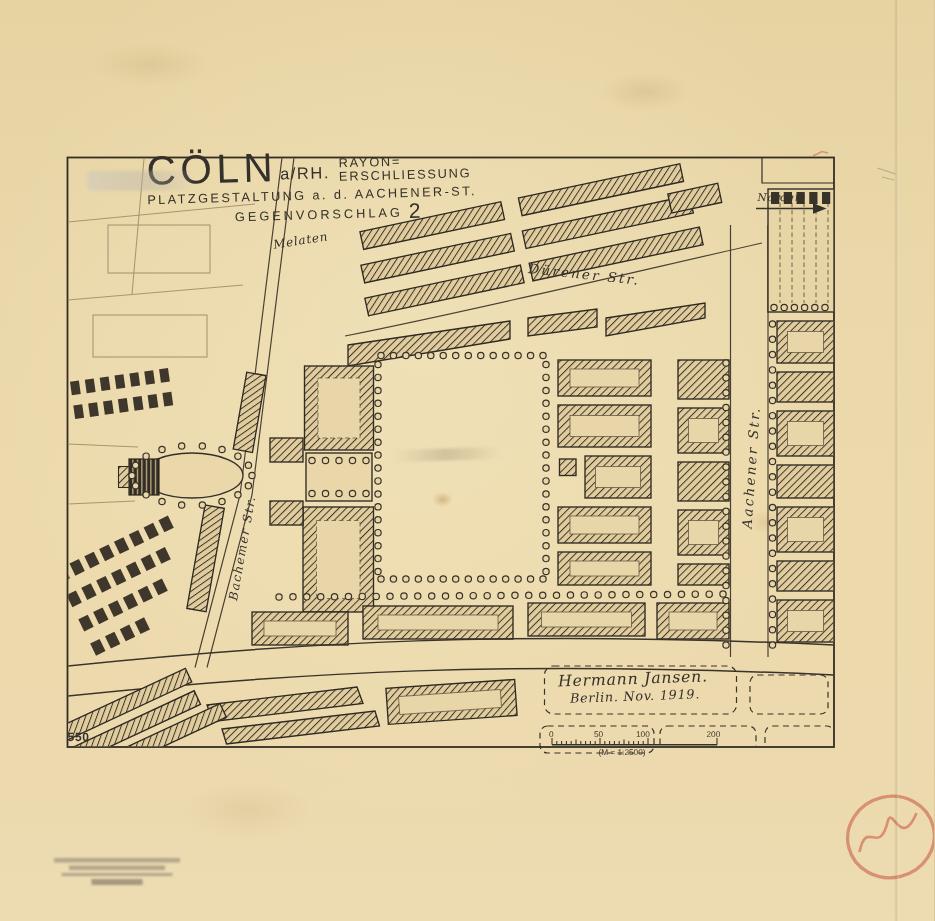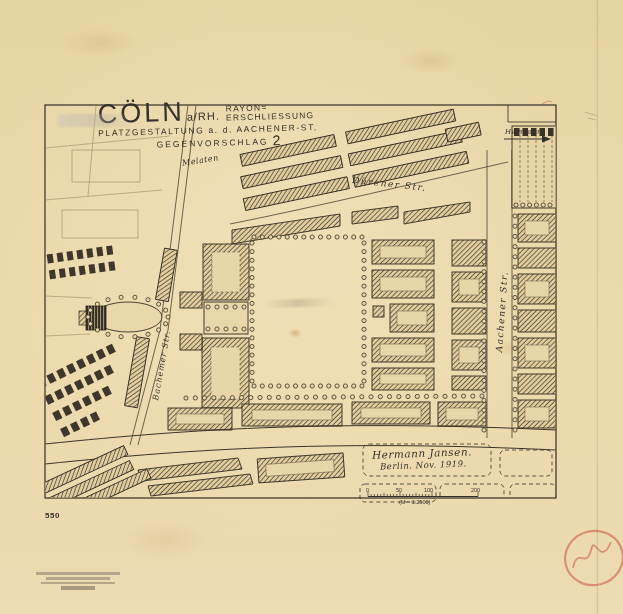--- a/index.html
+++ b/index.html
@@ -47,21 +47,21 @@
   .sig1{left:372px;top:447px;font-size:10.5px;transform:rotate(-2deg);letter-spacing:.5px;}
   .sig2{left:380px;top:460px;font-size:8.5px;transform:rotate(-2deg);letter-spacing:.5px;}
 
   .tick{position:absolute;font-size:5.5px;color:#3a342c;}
   .tick0{left:366px;top:487px;}
   .tick50{left:396px;top:487px;}
   .tick100{left:424px;top:487px;}
   .tick200{left:471px;top:487px;}
   .ratio{left:399px;top:499px;font-size:5.5px;color:#3a342c;}
 
-  .sheetnum{left:45px;top:511px;font-size:8px;font-weight:bold;letter-spacing:.5px;text-align:center;}
+  .sheetnum{left:45px;top:487px;font-size:8px;font-weight:bold;letter-spacing:.5px;text-align:center;}
 
   
   .corner-stamp{position:absolute;left:58px;top:114px;width:70px;height:13px;
     background:linear-gradient(90deg,rgba(205,200,190,.55),rgba(180,175,165,.4) 60%,rgba(205,200,190,.1));
     filter:blur(1px);border-radius:2px;}
 
   
   .bleed{position:absolute;left:30px;top:570px;width:96px;transform:scaleX(-1);opacity:.55;}
   .bleed span{display:block;background:#867d6e;filter:blur(.7px);margin:2px auto;}
   .b1{width:84px;height:3px;}
@@ -532,21 +532,21 @@
     <div class="t-line3">
       <span>GEGENVORSCHLAG</span>
       <span class="num">2</span>
     </div>
   </div>
 
   <div class="lbl hand melaten">Melaten</div>
   <div class="lbl hand duerener">Dürener Str.</div>
   <div class="lbl hand aachener">Aachener Str.</div>
   <div class="lbl hand bachemer">Bachemer Str.</div>
-  <div class="lbl hand norden">Hermann</div>
+  <div class="lbl hand norden">Norden</div>
 
   <div class="lbl hand sig1">Hermann Jansen.</div>
   <div class="lbl hand sig2">Berlin.  Nov. 1919.</div>
 
   <span class="tick tick0">0</span>
   <span class="tick tick50">50</span>
   <span class="tick tick100">100</span>
   <span class="tick tick200">200</span>
   <span class="tick ratio">(M = 1:2500)</span>
 

